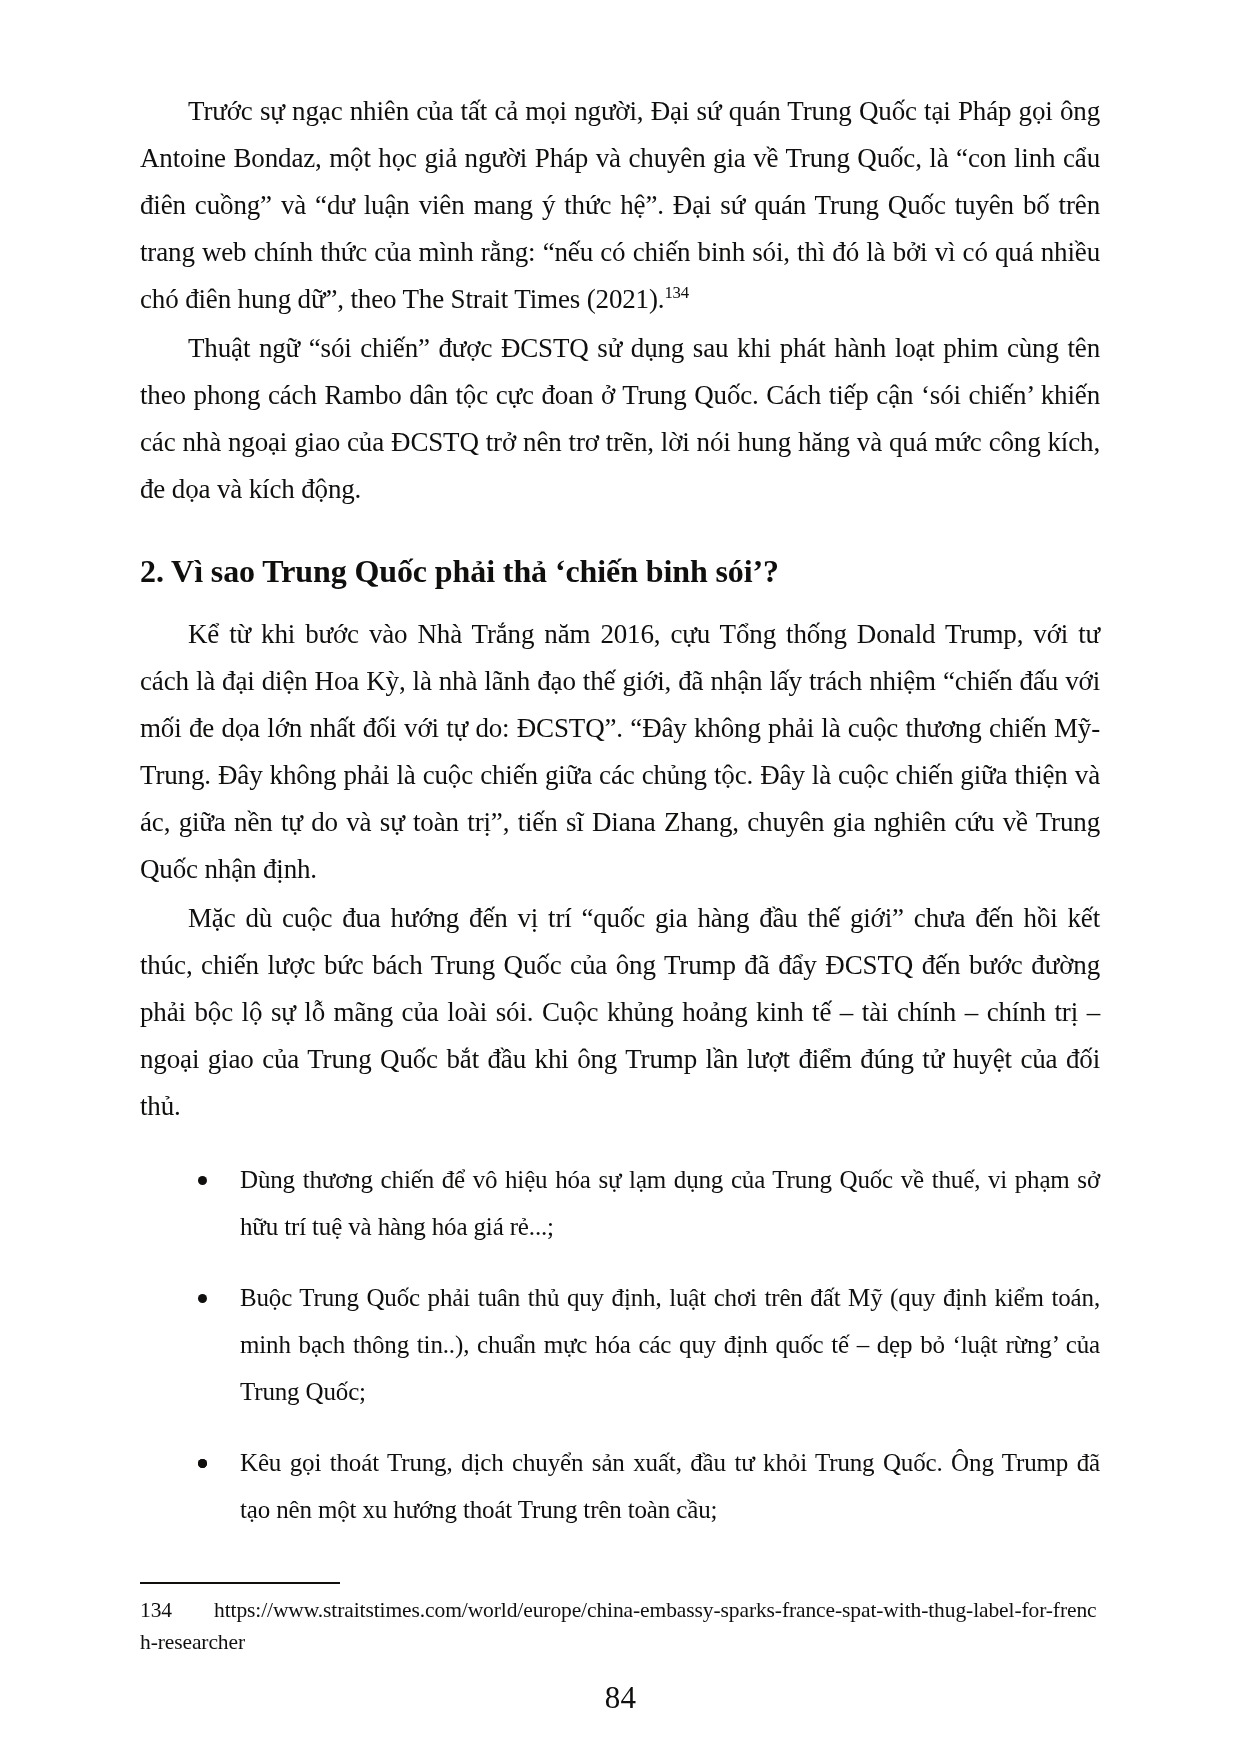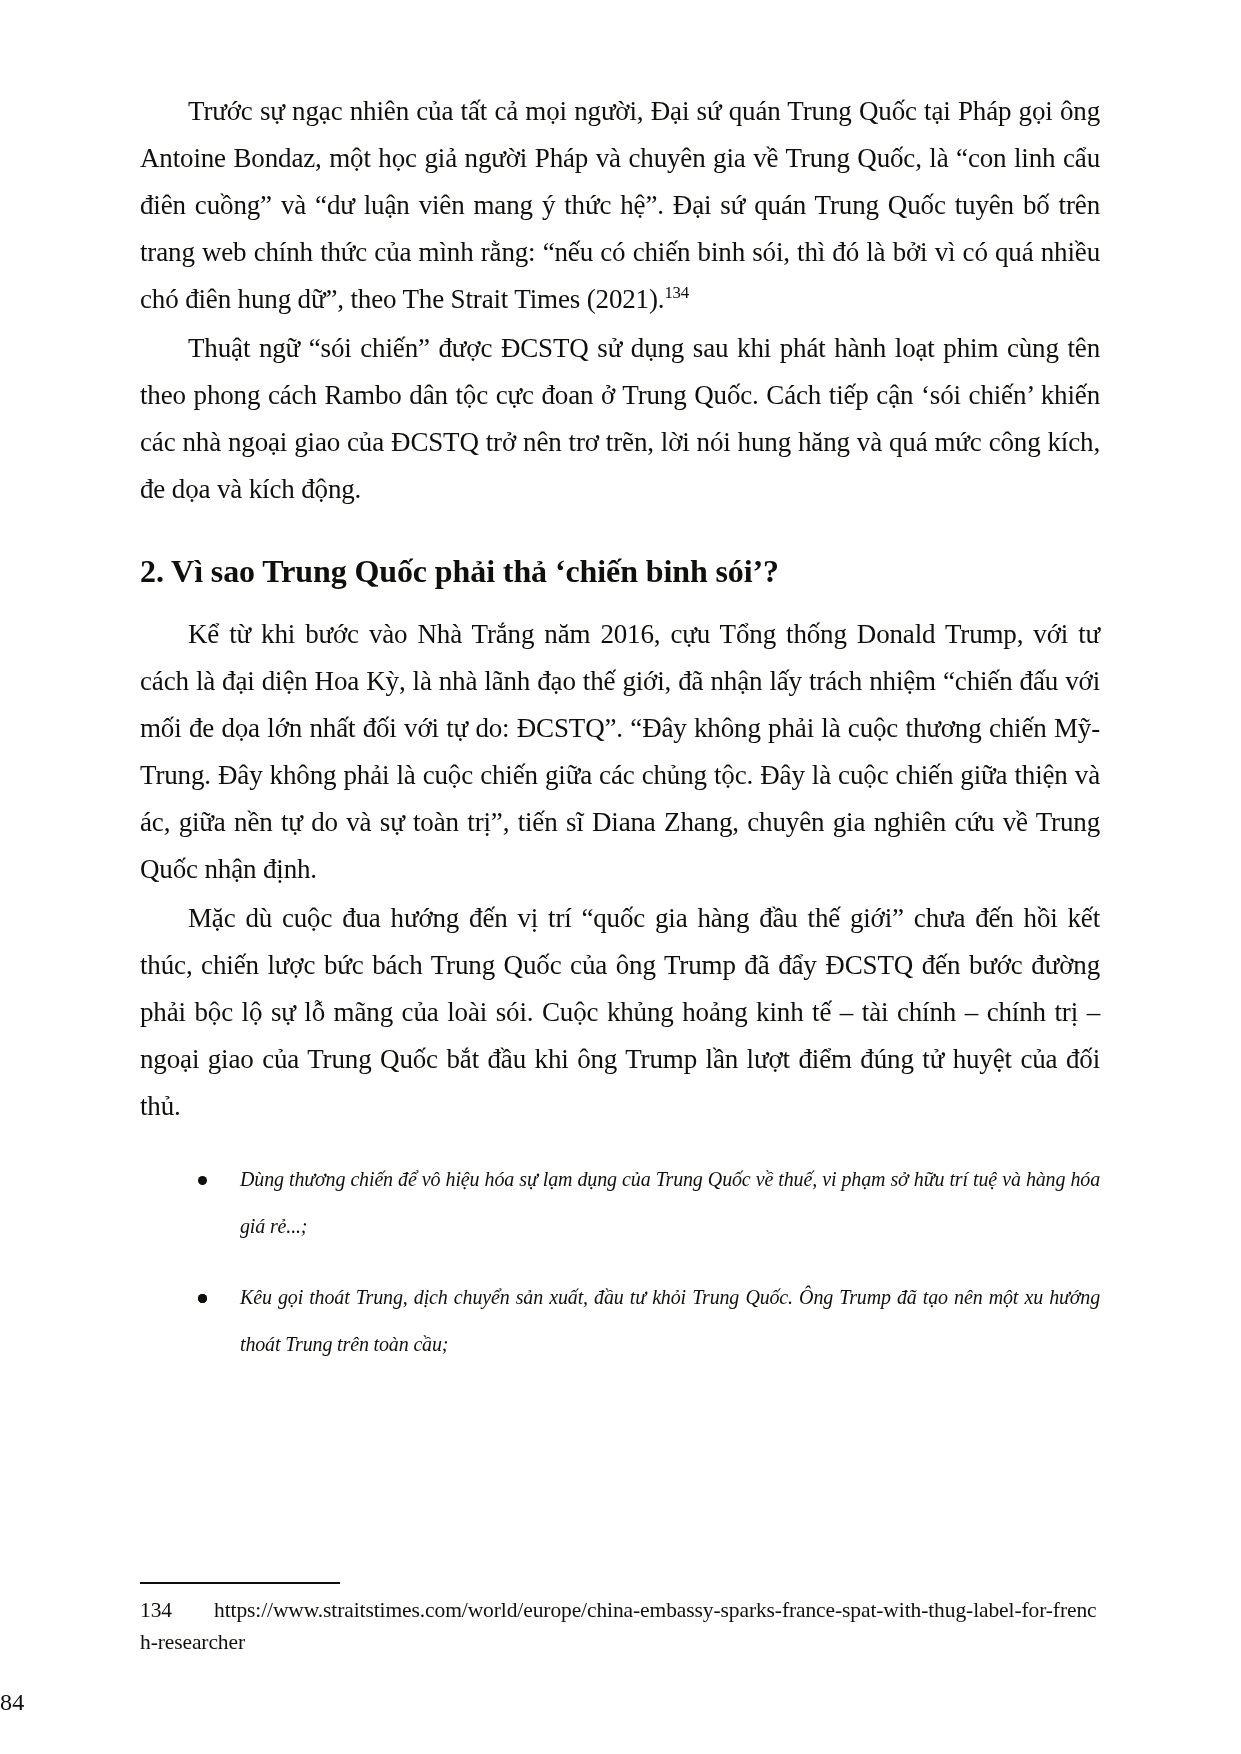--- a/index.html
+++ b/index.html
@@ -43,25 +43,24 @@
   }
   ul.bullets {
     list-style: none;
     margin: 26px 0 0 0;
     padding: 0;
   }
   ul.bullets li {
     position: relative;
     padding-left: 100px;
     margin-bottom: 24px;
-    font-size: 20px;
+    font-size: 25px;
     line-height: 47px;
     text-align: justify;
     letter-spacing: -0.15px;
-    font-style: italic;
   }
   ul.bullets li .dot {
     position: absolute;
     left: 58px;
     top: 20px;
     width: 9px;
     height: 9px;
     background: #100f0d;
     border-radius: 50%;
     display: block;
@@ -87,21 +86,22 @@
   }
   .footnote .fn-num {
     display: inline-block;
     width: 74px;
   }
   .page-number {
     position: absolute;
     left: 0;
     right: 0;
     bottom: 38px;
-    font-size: 24px;
+    text-align: center;
+    font-size: 31px;
     letter-spacing: 0.3px;
   }
   sup.fnref {
     font-size: 0.62em;
     vertical-align: super;
     line-height: 0;
   }
 </style>
 </head>
 <body>
@@ -121,20 +121,24 @@
 
     <p class="para">Mặc dù cuộc đua hướng đến vị trí “quốc gia hàng đầu thế giới” chưa đến hồi kết thúc, chiến lược bức bách Trung Quốc của ông Trump đã đẩy ĐCSTQ đến bước đường phải bộc lộ sự lỗ mãng của loài sói. Cuộc khủng hoảng kinh tế – tài chính – chính trị – ngoại giao của Trung Quốc bắt đầu khi ông Trump lần lượt điểm đúng tử huyệt của đối thủ.</p>
 
     <ul class="bullets">
       <li>
         <span class="dot"></span>
         <span>Dùng thương chiến để vô hiệu hóa sự lạm dụng của Trung Quốc về thuế, vi phạm sở hữu trí tuệ và hàng hóa giá rẻ...;</span>
       </li>
       <li>
         <span class="dot"></span>
+        <span>Buộc Trung Quốc phải tuân thủ quy định, luật chơi trên đất Mỹ (quy định kiểm toán, minh bạch thông tin..), chuẩn mực hóa các quy định quốc tế – dẹp bỏ ‘luật rừng’ của Trung Quốc;</span>
+      </li>
+      <li>
+        <span class="dot"></span>
       </li>
       <li>
         <span class="dot"></span>
         <span>Kêu gọi thoát Trung, dịch chuyển sản xuất, đầu tư khỏi Trung Quốc. Ông Trump đã tạo nên một xu hướng thoát Trung trên toàn cầu;</span>
       </li>
 
     </ul>
 
   </div>
 

